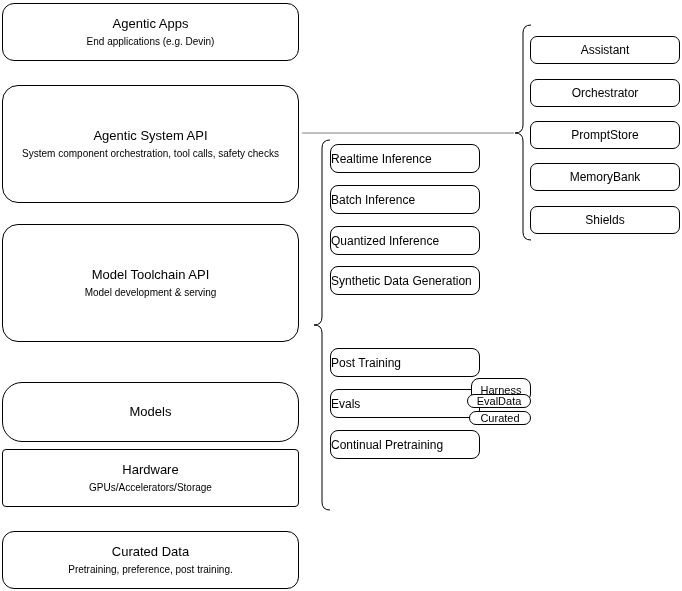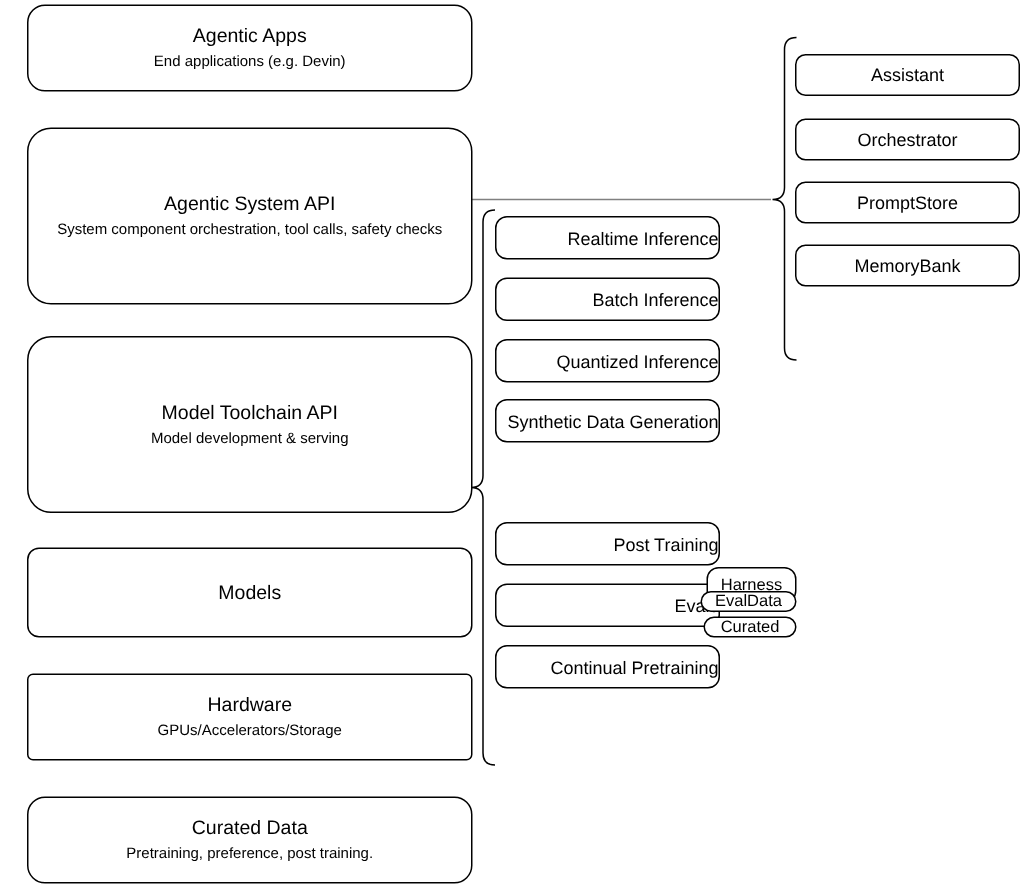--- a/index.html
+++ b/index.html
@@ -5,28 +5,28 @@
   html,body{margin:0;padding:0;background:#ffffff;}
   *{box-sizing:border-box;}
   .canvas{
     position:relative;width:682px;height:591px;background:#ffffff;
     font-family:"Liberation Sans",sans-serif;color:#000;overflow:hidden;
   }
   .overlay{position:absolute;left:0;top:0;width:682px;height:591px;pointer-events:none;}
   .lbox{
     position:absolute;left:2px;width:297px;border:1px solid #000;background:#fff;
     display:flex;flex-direction:column;align-items:center;justify-content:center;
-    gap:4px;text-align:center;padding:2px 20px;margin-left:16px;
+    gap:4px;text-align:center;padding:2px 20px;
   }
   .btitle{font-size:13px;line-height:1.15;white-space:nowrap;}
   .bsub{font-size:10px;line-height:1.1;white-space:nowrap;text-align:right;}
   .mbox{
     position:absolute;left:330px;width:150px;height:29px;border:1px solid #000;
     border-radius:8px;background:#fff;display:flex;align-items:center;
-    justify-content:flex-end;font-size:12px;white-space:nowrap;
+    justify-content:flex-start;font-size:12px;white-space:nowrap;
   }
   .rbox{
     position:absolute;left:530px;width:150px;height:28px;border:1px solid #000;
     border-radius:7px;background:#fff;display:flex;align-items:center;
     justify-content:center;font-size:12px;white-space:nowrap;
   }
   .pill{
     position:absolute;border:1px solid #000;border-radius:8px;background:#fff;
     display:flex;align-items:center;justify-content:center;font-size:11px;
     line-height:1;white-space:nowrap;
@@ -48,21 +48,21 @@
     <div class="bsub">End applications (e.g. Devin)</div>
   </div>
   <div class="lbox" style="top:85px;height:118px;border-radius:16px">
     <div class="btitle">Agentic System API</div>
     <div class="bsub">System component orchestration, tool calls, safety checks</div>
   </div>
   <div class="lbox" style="top:224px;height:118px;border-radius:16px">
     <div class="btitle">Model Toolchain API</div>
     <div class="bsub">Model development &amp; serving</div>
   </div>
-  <div class="lbox" style="top:365px;height:60px;border-radius:8px">
+  <div class="lbox" style="top:382px;height:60px;border-radius:20px">
     <div class="btitle">Models</div>
   </div>
   <div class="lbox" style="top:449px;height:58px;border-radius:4px">
     <div class="btitle">Hardware</div>
     <div class="bsub">GPUs/Accelerators/Storage</div>
   </div>
   <div class="lbox" style="top:531px;height:58px;border-radius:12px">
     <div class="btitle">Curated Data</div>
     <div class="bsub">Pretraining, preference, post training.</div>
   </div>
@@ -104,14 +104,17 @@
   </div>
   <div class="rbox" style="top:36px">
     <span>Assistant</span>
   </div>
   <div class="rbox" style="top:121px">
     <span>PromptStore</span>
   </div>
   <div class="rbox" style="top:163px">
     <span>MemoryBank</span>
   </div>
+  <div class="rbox" style="top:206px">
+    <span>Shields</span>
+  </div>
 
 </div>
 
 </body></html>

